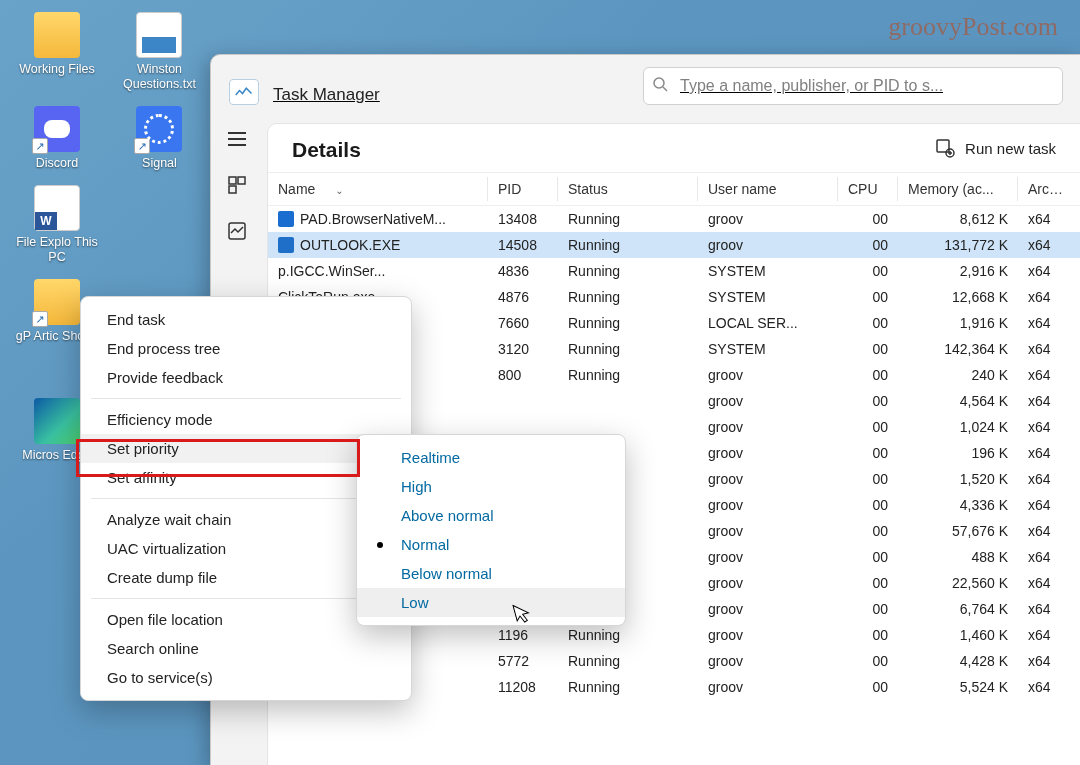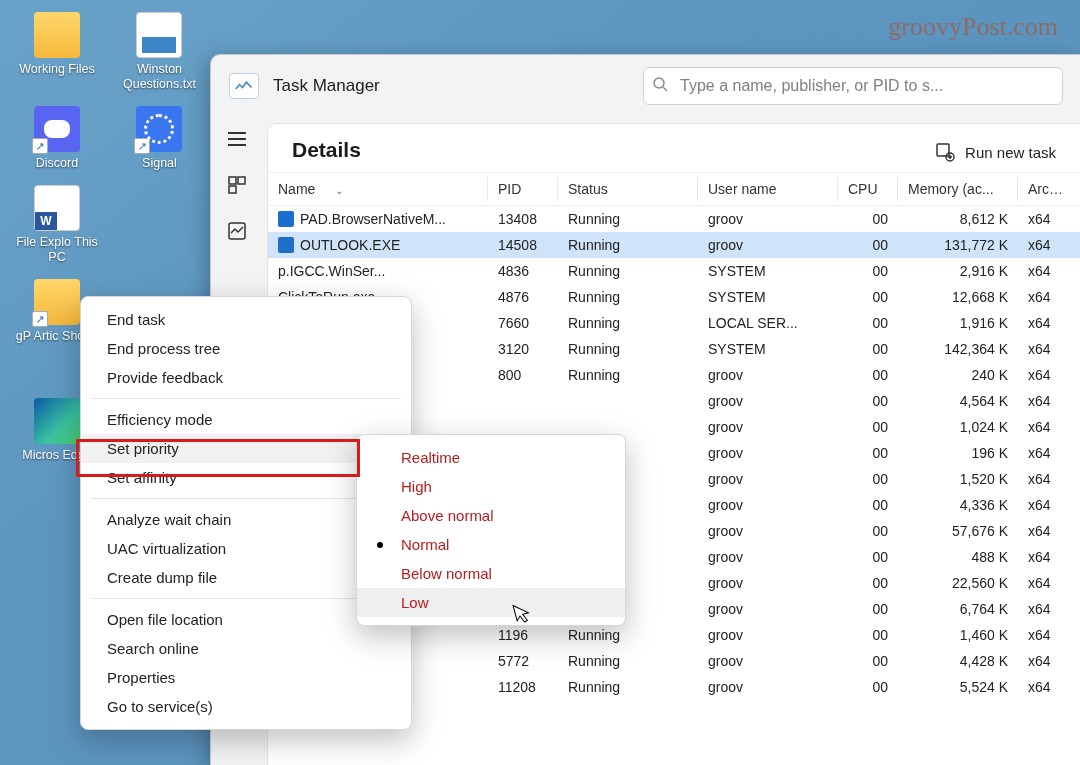--- a/index.html
+++ b/index.html
@@ -26,33 +26,33 @@
     .wordfile::after{ content:"W"; position:absolute; bottom:0; left:0; width:22px; height:18px; background:#2b579a; color:#fff; font-size:12px; font-weight:bold; text-align:center; line-height:18px;}
     .edge { background:linear-gradient(135deg,#0c59a4 0%, #39c1a1 60%, #4dd06f 100%); border-radius:50%; }
     .shortcut-arrow{ position:absolute; bottom:-2px; left:-2px; width:16px; height:16px; background:#fff; border:1px solid #aaa; border-radius:2px; font-size:11px; line-height:14px; color:#2a6db0;}
 
     
     .window {
       position:absolute; top:54px; left:210px; right:-2px; bottom:-2px;
       background:#f3f3f3; border:1px solid #c8c8c8; border-radius:10px 0 0 0;
       box-shadow:-4px 4px 20px rgba(0,0,0,.25); overflow:hidden;
     }
-    .titlebar { display:flex; align-items:center; padding:12px 18px; gap:14px; }
+    .titlebar { display:flex; align-items:flex-end; padding:12px 18px; gap:14px;text-decoration:underline; }
     .titlebar .appicon { width:30px; height:26px; background:#fff; border:1px solid #b8d0e6; border-radius:4px; display:flex; align-items:center; justify-content:center;}
     .titlebar .appicon svg{ width:18px; height:14px;}
     .titlebar .title { font-size:17px; color:#222; }
     .searchbox { margin-left:auto; display:flex; align-items:center; background:#fff; border:1px solid #d0d0d0; border-radius:6px; padding:8px 8px; width:420px; gap:12px;}
     .searchbox .mag { color:#888; font-size:16px;}
     .searchbox .ph { color:#808080; font-size:16px; white-space:nowrap; overflow:hidden; text-overflow:ellipsis;}
 
     .body { position:absolute; top:64px; left:0; right:0; bottom:0; display:flex; }
     .rail { width:52px; display:flex; flex-direction:column; align-items:center; padding-top:8px; gap:22px; color:#444;}
     .rail-item { width:24px; height:24px; display:flex; align-items:center; justify-content:center; cursor:default;}
     .content { flex:1; background:#fff; border:1px solid #e4e4e4; border-radius:10px 0 0 0; margin:4px 0 0 4px; display:flex; flex-direction:column; overflow:hidden;}
-    .content-header{ display:flex; align-items:flex-end; padding:14px 24px 10px; }
+    .content-header{ display:flex; align-items:flex-start; padding:14px 24px 10px; }
     .content-header h2{ font-size:21px; font-weight:600; color:#1a1a1a;}
     .runnew { margin-left:auto; display:flex; align-items:center; gap:10px; font-size:15px; color:#222; cursor:default;}
     .runnew svg{ width:20px; height:20px;}
 
     table.details { width:100%; border-collapse:collapse; font-size:14px; color:#222; table-layout:fixed;}
     table.details th { text-align:left; font-weight:400; padding:8px 10px; border-top:1px solid #eee; border-bottom:1px solid #eee; color:#333; position:relative; white-space:nowrap; overflow:hidden; text-overflow:ellipsis;}
     table.details th::after{ content:""; position:absolute; right:0; top:4px; bottom:4px; width:1px; background:#e8e8e8;}
     table.details th:last-child::after{display:none;}
     table.details td { padding:5px 10px; white-space:nowrap; overflow:hidden; text-overflow:ellipsis;}
     table.details tr.sel td { background:#cfe4f8; }
@@ -62,21 +62,21 @@
     .sort-caret{ font-size:10px; color:#666; margin-left:20px;}
 
     
     .menu { position:absolute; top:296px; left:80px; width:332px; background:#fff; border:1px solid #d6d6d6; border-radius:8px; box-shadow:0 10px 30px rgba(0,0,0,.25); padding:8px 0; font-size:15px; color:#222; z-index:50;}
     .menu .mi { padding:6px 26px; display:flex; align-items:center; justify-content:space-between; cursor:default;}
     .menu .mi.hl{ background:#f1f1f1;}
     .menu .sep{ height:1px; background:#e4e4e4; margin:6px 10px;}
     .menu .chev{ color:#555; font-size:12px;}
     .redbox{ position:absolute; pointer-events:none; border:3px solid #d81a1a; top:439px; left:76px; width:284px; height:38px; z-index:60;}
 
-    .submenu { position:absolute; top:434px; left:356px; width:270px; background:#fff; border:1px solid #d6d6d6; border-radius:8px; box-shadow:0 10px 30px rgba(0,0,0,.25); padding:8px 0; font-size:15px; color:#b91c1c; z-index:55;}
+    .submenu { position:absolute; top:434px; left:356px; width:270px; background:#fff; border:1px solid #d6d6d6; border-radius:8px; box-shadow:0 10px 30px rgba(0,0,0,.25); padding:8px 0; font-size:15px; color:#0369a1; z-index:55;}
     .submenu .mi{ padding:6px 18px 6px 44px; position:relative; cursor:default;}
     .submenu .mi.hl{ background:#efefef;}
     .submenu .dot::before{ content:""; position:absolute; left:20px; top:50%; width:6px; height:6px; background:#000; border-radius:50%; transform:translateY(-50%);}
     .cursor{ position:absolute; top:602px; left:515px; z-index:70; font-size:18px; color:#000; transform:rotate(-15deg);}
   </style>
 </head>
 <body>
 
 <div class="watermark">groovyPost.com</div>
 
@@ -406,23 +406,20 @@
       <span>Create dump file</span>
     </div>
     <div class="sep"></div>
     <div class="mi">
       <span>Open file location</span>
     </div>
     <div class="mi">
       <span>Search online</span>
     </div>
     <div class="mi">
-      <span>Properties</span>
-    </div>
-    <div class="mi">
       <span>Go to service(s)</span>
     </div>
   </div>
 
 <div class="redbox"></div>
 
 <div class="submenu" id="submenu">
     <div class="mi">Realtime</div>
     <div class="mi">High</div>
     <div class="mi">Above normal</div>

